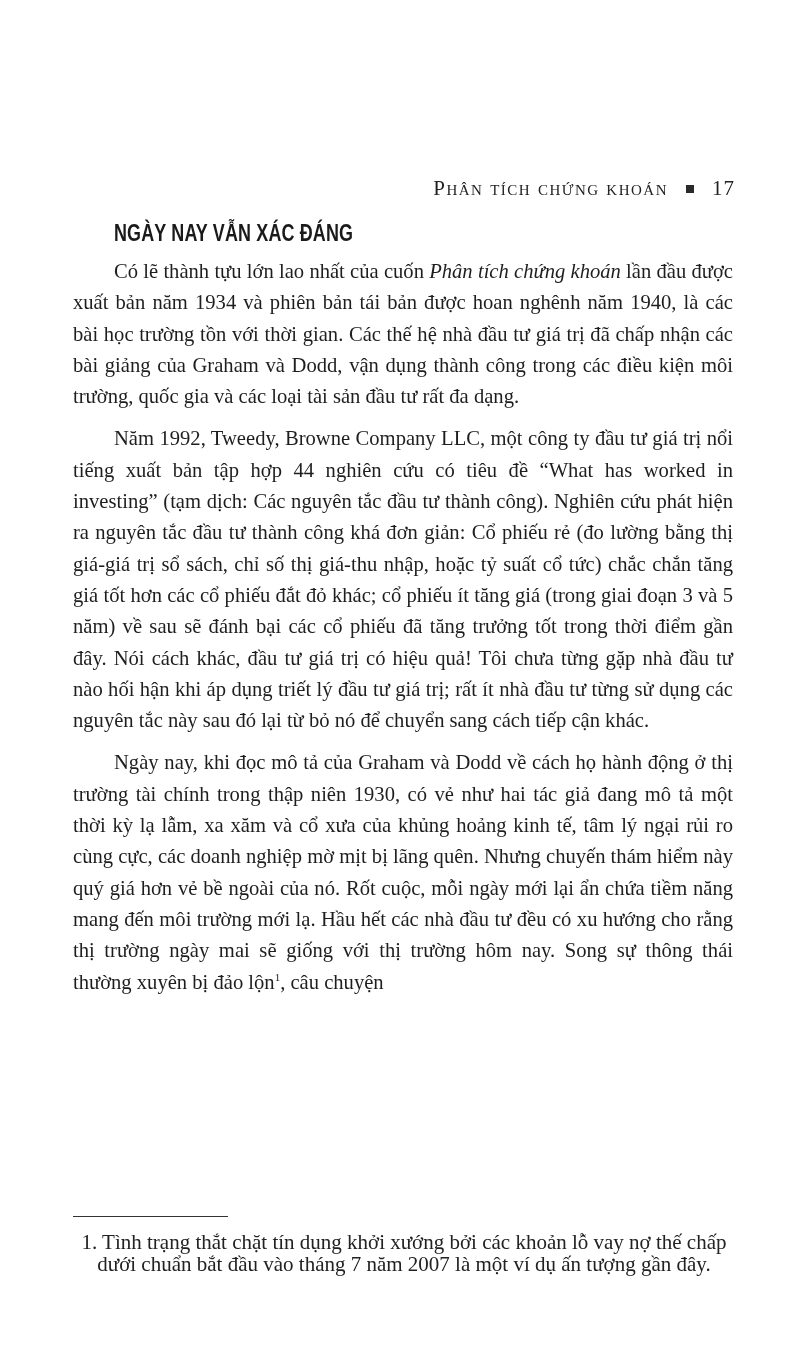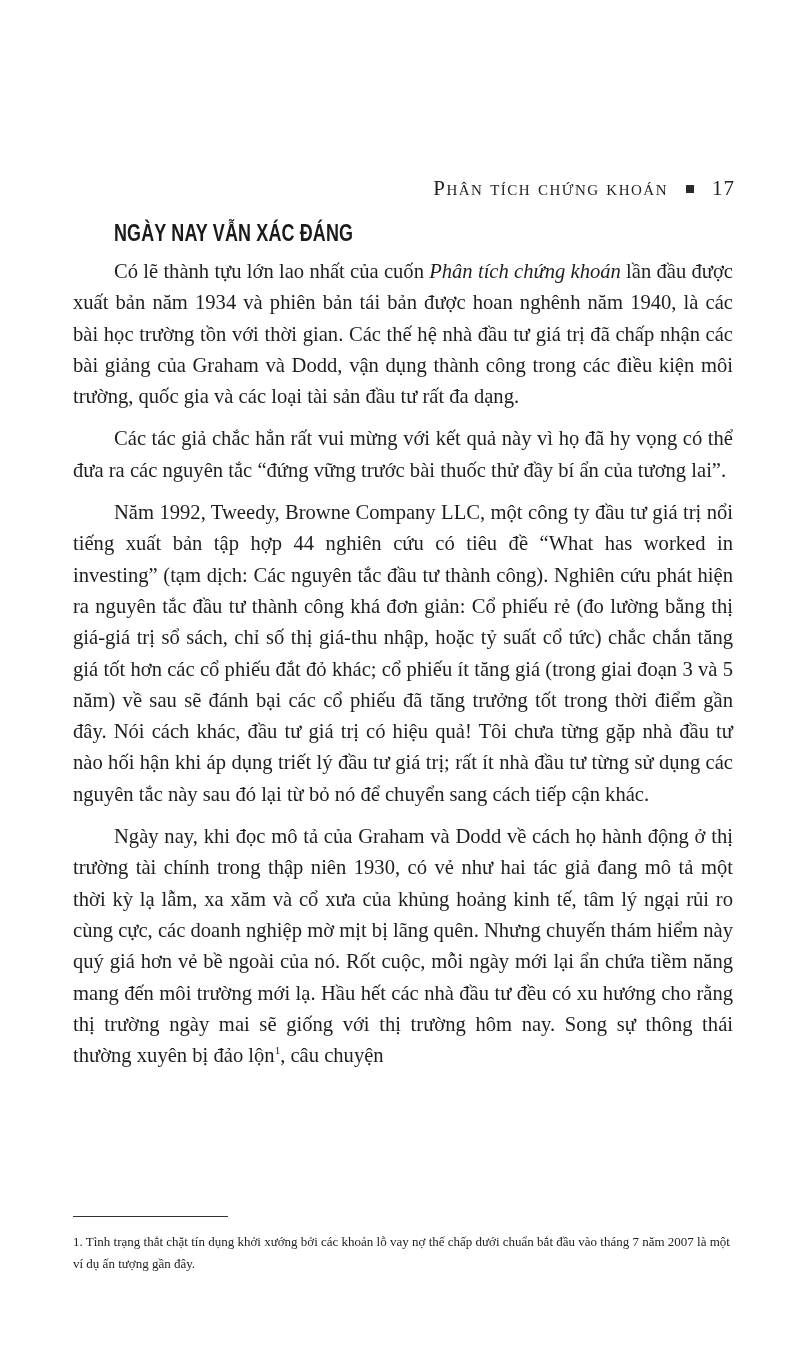--- a/index.html
+++ b/index.html
@@ -77,41 +77,40 @@
       left: 73px;
       top: 1216px;
       width: 155px;
       border-top: 1.2px solid #333;
     }
     .footnote {
       position: absolute;
       left: 73px;
       top: 1231px;
       width: 662px;
-      font-size: 13px;
+      font-size: 21px;
       line-height: 22px;
-      text-align: left;
+      text-align: center;
       color: #222;
     }
   </style>
 </head>
 <body>
 
 <div class="running-head">
   <span class="title">Phân tích chứng khoán</span>
   <span class="sep"></span>
   <span class="pageno">17</span>
 </div>
 
 <div class="content">
   <h2 class="section-title">NGÀY NAY VẪN XÁC ĐÁNG</h2>
 
   <p class="para"><span>Có lẽ thành tựu lớn lao nhất của cuốn </span><em>Phân tích chứng khoán</em><span> lần đầu được xuất bản năm 1934 và phiên bản tái bản được hoan nghênh năm 1940, là các bài học trường tồn với thời gian. Các thế hệ nhà đầu tư giá trị đã chấp nhận các bài giảng của Graham và Dodd, vận dụng thành công trong các điều kiện môi trường, quốc gia và các loại tài sản đầu tư rất đa dạng.</span></p>
 
-  <p class="para">Các tác giả chắc hẳn rất vui mừng với kết quả này vì họ đã hy vọng có thể đưa ra các nguyên tắc “đứng vững trước bài thuốc thử đầy bí ẩn của tương lai”.</p>
 
   <p class="para">Năm 1992, Tweedy, Browne Company LLC, một công ty đầu tư giá trị nổi tiếng xuất bản tập hợp 44 nghiên cứu có tiêu đề “What has worked in investing” (tạm dịch: Các nguyên tắc đầu tư thành công). Nghiên cứu phát hiện ra nguyên tắc đầu tư thành công khá đơn giản: Cổ phiếu rẻ (đo lường bằng thị giá-giá trị sổ sách, chỉ số thị giá-thu nhập, hoặc tỷ suất cổ tức) chắc chắn tăng giá tốt hơn các cổ phiếu đắt đỏ khác; cổ phiếu ít tăng giá (trong giai đoạn 3 và 5 năm) về sau sẽ đánh bại các cổ phiếu đã tăng trưởng tốt trong thời điểm gần đây. Nói cách khác, đầu tư giá trị có hiệu quả! Tôi chưa từng gặp nhà đầu tư nào hối hận khi áp dụng triết lý đầu tư giá trị; rất ít nhà đầu tư từng sử dụng các nguyên tắc này sau đó lại từ bỏ nó để chuyển sang cách tiếp cận khác.</p>
 
   <p class="para"><span>Ngày nay, khi đọc mô tả của Graham và Dodd về cách họ hành động ở thị trường tài chính trong thập niên 1930, có vẻ như hai tác giả đang mô tả một thời kỳ lạ lẫm, xa xăm và cổ xưa của khủng hoảng kinh tế, tâm lý ngại rủi ro cùng cực, các doanh nghiệp mờ mịt bị lãng quên. Nhưng chuyến thám hiểm này quý giá hơn vẻ bề ngoài của nó. Rốt cuộc, mỗi ngày mới lại ẩn chứa tiềm năng mang đến môi trường mới lạ. Hầu hết các nhà đầu tư đều có xu hướng cho rằng thị trường ngày mai sẽ giống với thị trường hôm nay. Song sự thông thái thường xuyên bị đảo lộn</span><sup class="fnref">1</sup><span>, câu chuyện</span></p>
 </div>
 
 <div class="footnote-rule"></div>
 <div class="footnote">1. Tình trạng thắt chặt tín dụng khởi xướng bởi các khoản lỗ vay nợ thế chấp dưới chuẩn bắt đầu vào tháng 7 năm 2007 là một ví dụ ấn tượng gần đây.</div>
 
 </body></html>

